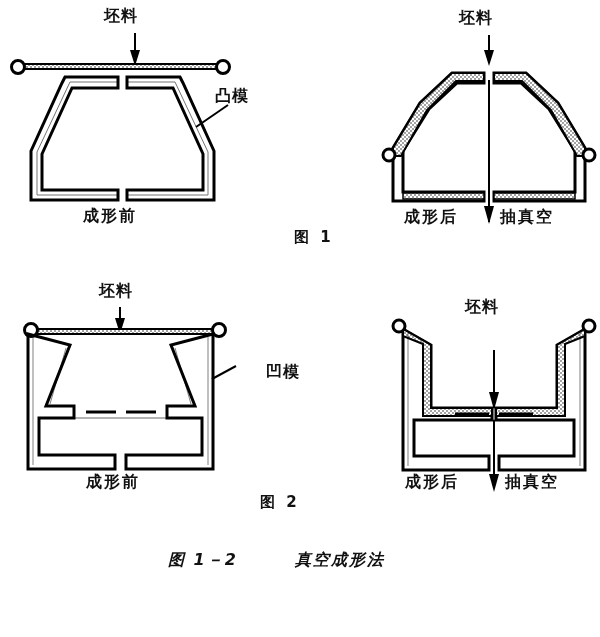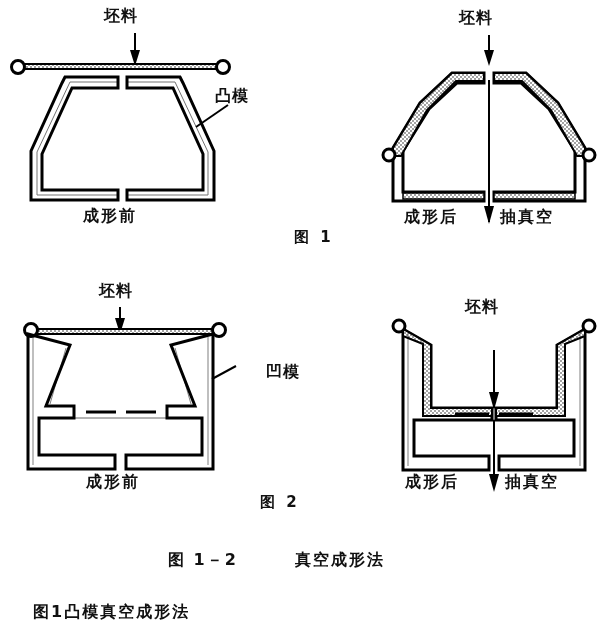--- a/index.html
+++ b/index.html
@@ -15,21 +15,21 @@
     font-family:"DejaVu Sans","Liberation Sans",sans-serif;
     font-weight:bold;
     color:#111;
     white-space:nowrap;
     line-height:1;
     letter-spacing:1px;
   }
   .lbl-md{font-size:16px;}
   .lbl-cap{font-size:16px;letter-spacing:2px;}
   .lbl-fig{font-size:15px;letter-spacing:3px;}
-  .cn-italic{}
+  .cn-italic{font-style:italic;}
 </style>
 </head>
 <body>
 
 <div class="stage">
 
   <svg class="fig" viewBox="0 0 600 637" aria-hidden="true">
     <defs>
 
       <pattern id="stipple" width="4" height="4" patternUnits="userSpaceOnUse">
@@ -227,16 +227,15 @@
   <div class="lbl lbl-cap" style="left:405px;top:474px;">成形后</div>
 
   <div class="lbl lbl-cap" style="left:505px;top:474px;">抽真空</div>
 
   <div class="lbl lbl-fig" style="left:260px;top:495px;">图 2</div>
 
   <div class="lbl lbl-cap cn-italic" style="left:168px;top:552px;font-weight:bold;">图 1－2</div>
 
   <div class="lbl lbl-cap cn-italic" style="left:295px;top:552px;font-weight:bold;">真空成形法</div>
 
-  <div class="lbl lbl-cap cn-italic" style="left:33px;top:604px;font-weight:bold;">图1凸模真空成形法</div>
 
 
 </div>
 
 </body></html>

